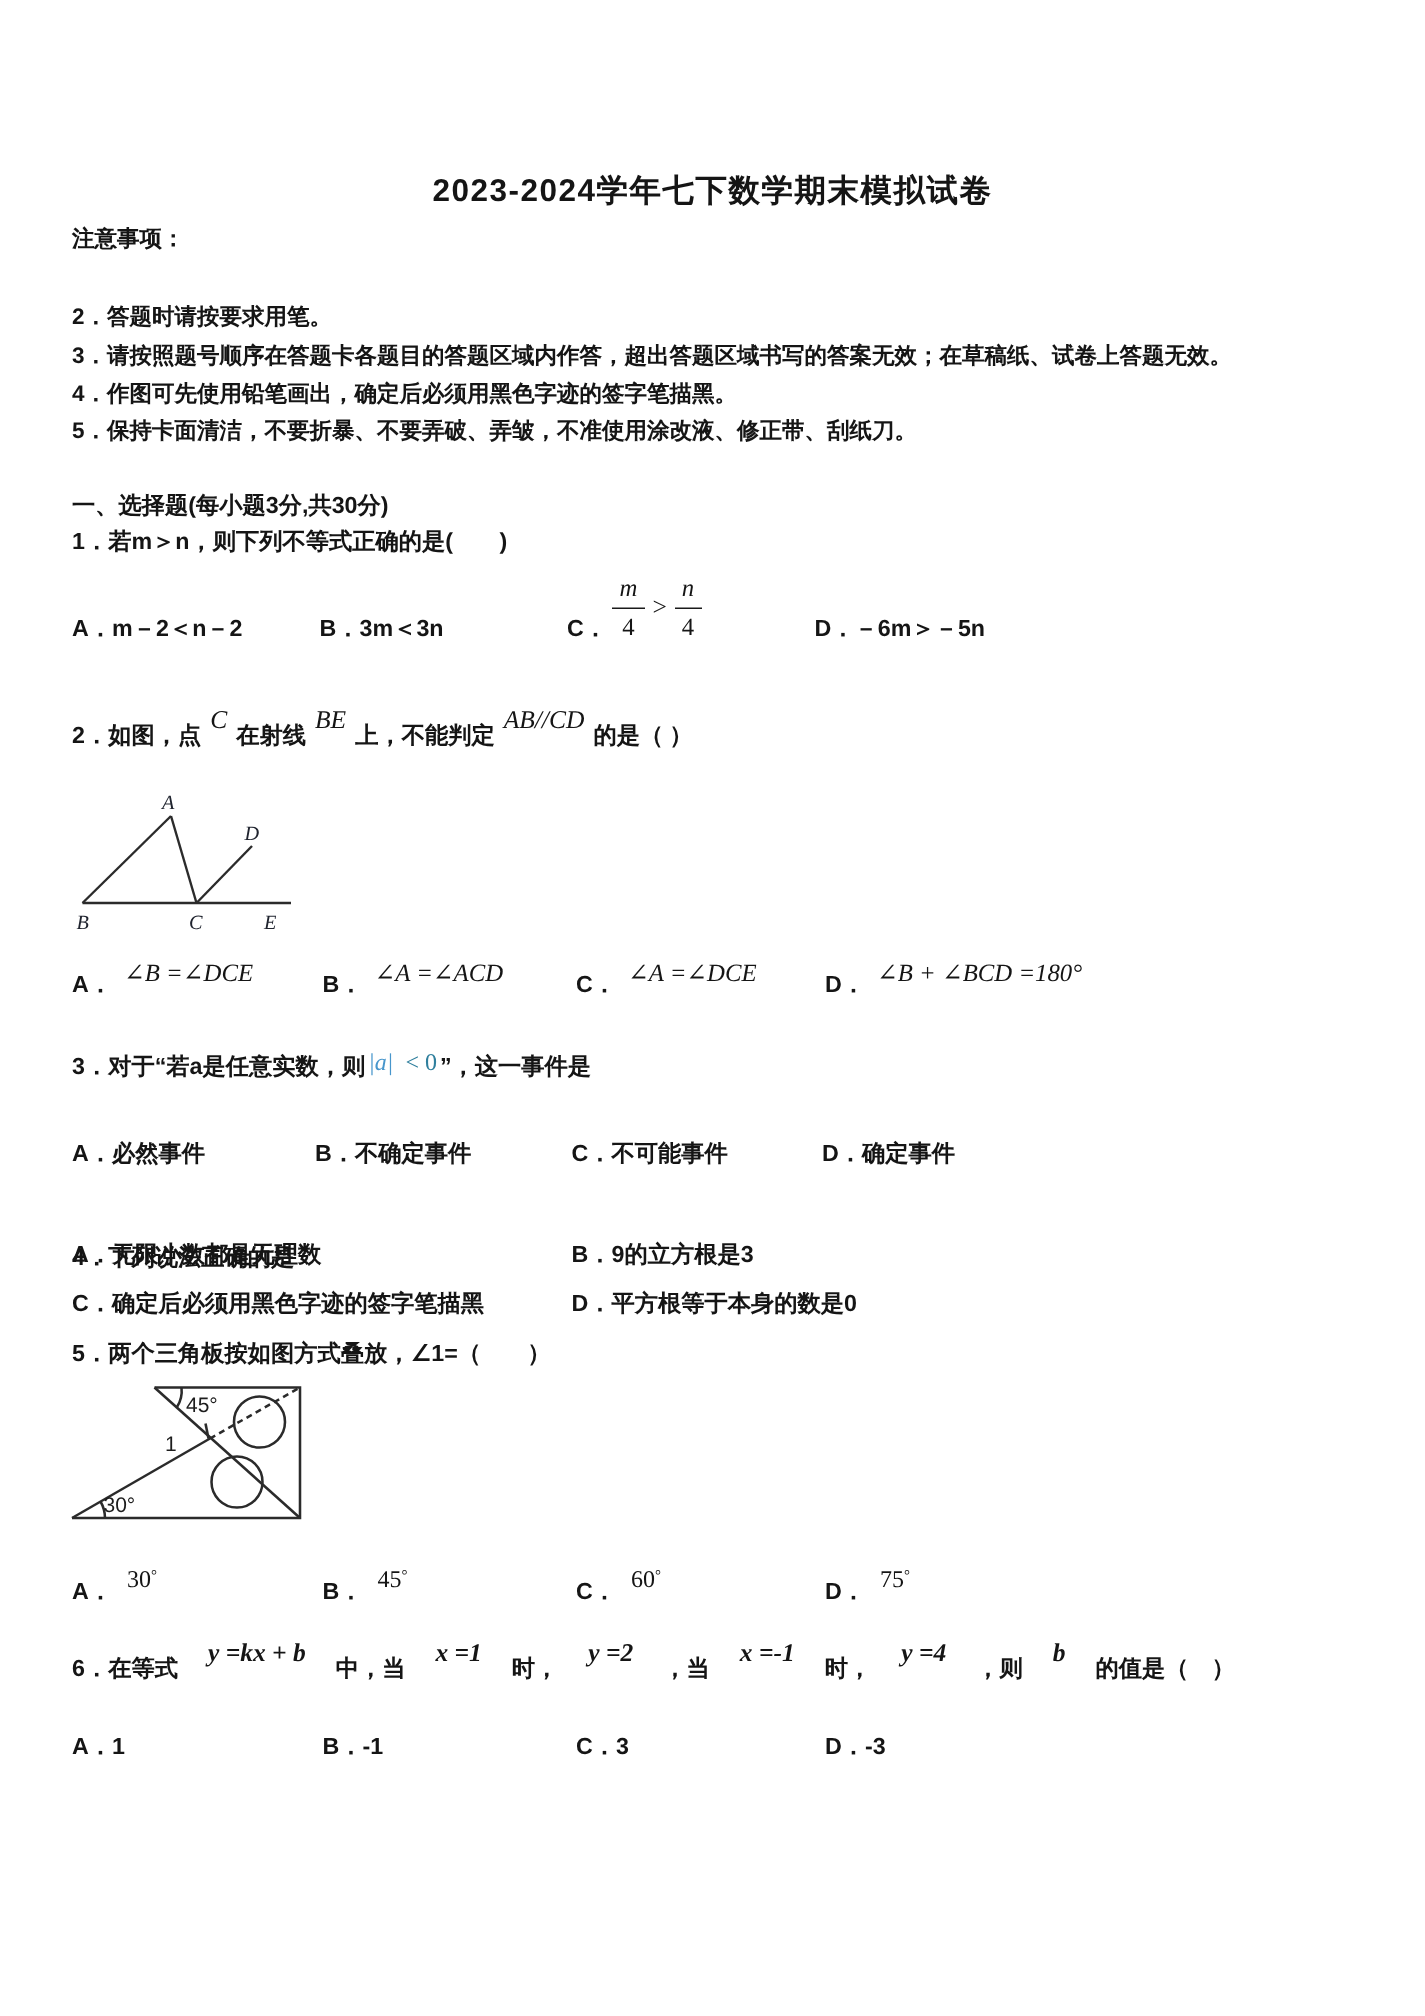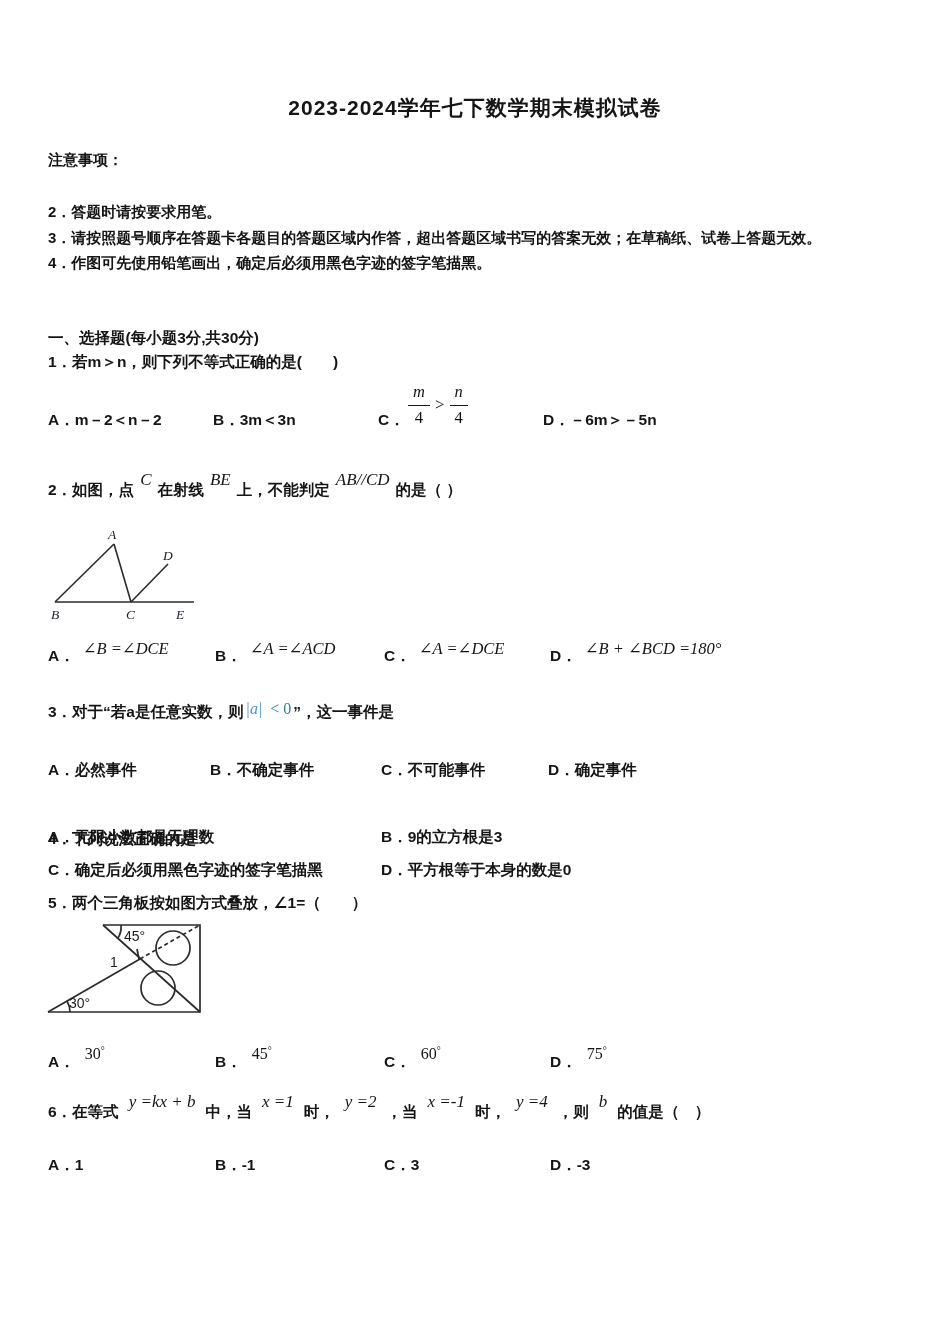--- a/index.html
+++ b/index.html
@@ -6,24 +6,24 @@
   .page{
     position:relative;
     width:950px;height:1344px;
     background:#ffffff;
     font-family:"Liberation Sans","DejaVu Sans",sans-serif;
     color:#151515;
     overflow:hidden;
   }
   .line{position:absolute;white-space:nowrap;font-weight:700;font-size:15.5px;line-height:20px;}
   .note{font-size:15px;text-align:right;}
-  .title{left:0;top:98px;width:950px;text-align:center;font-size:21px;letter-spacing:1px;}
+  .title{left:0;top:118px;width:950px;text-align:center;font-size:21px;letter-spacing:1px;}
   .math{font-family:"Liberation Serif","DejaVu Serif",serif;font-style:italic;font-weight:400;font-size:17px;}
   .mup{position:relative;top:-10px;margin:0 6px;}
-  .mup6{position:relative;top:-10px;margin:0 10px;}
+  .mup6{position:relative;top:-10px;margin:0 20px;font-weight:bold;}
   .oval{position:relative;top:-7px;margin-left:8px;font-size:16.5px;}
   .q5val{font-family:"Liberation Serif","DejaVu Serif",serif;font-style:normal;font-weight:400;
          font-size:16px;position:relative;top:-8px;margin-left:10px;}
   .q5val sup{font-size:10px;vertical-align:top;position:relative;top:-3px;}
   .frwrap{position:absolute;display:inline-flex;align-items:center;
           font-family:"Liberation Serif","DejaVu Serif",serif;font-weight:400;}
   .frac{display:inline-block;text-align:center;line-height:1;font-size:16.5px;}
   .frac .num{display:block;font-style:italic;padding:0 5px 4px;}
   .frac .den{display:block;border-top:1.6px solid #1a1a1a;padding:4px 5px 0;font-style:normal;}
   .gt{margin:0 5px;font-size:17px;}
@@ -41,20 +41,21 @@
 <body>
 
 <div class="page">
 
   <div class="line title">2023-2024学年七下数学期末模拟试卷</div>
 
   <div class="line note" style="left:48px;top:150px">注意事项：</div>
   <div class="line note" style="left:48px;top:202px">2．答题时请按要求用笔。</div>
   <div class="line note" style="left:48px;top:228px">3．请按照题号顺序在答题卡各题目的答题区域内作答，超出答题区域书写的答案无效；在草稿纸、试卷上答题无效。</div>
   <div class="line note" style="left:48px;top:253px">4．作图可先使用铅笔画出，确定后必须用黑色字迹的签字笔描黑。</div>
+  <div class="line note" style="left:48px;top:278px">5．保持卡面清洁，不要折暴、不要弄破、弄皱，不准使用涂改液、修正带、刮纸刀。</div>
 
   <div class="line" style="left:48px;top:328px">一、选择题(每小题3分,共30分)</div>
 
   <div class="line" style="left:48px;top:352px">1．若m＞n，则下列不等式正确的是(　　)</div>
   <div class="line" style="left:48px;top:410px">A．m－2＜n－2</div>
   <div class="line" style="left:213px;top:410px">B．3m＜3n</div>
   <div class="line" style="left:378px;top:410px">C．</div>
   <div class="frwrap" style="left:408px;top:384px">
     <span class="frac">
       <span class="num">m</span>

